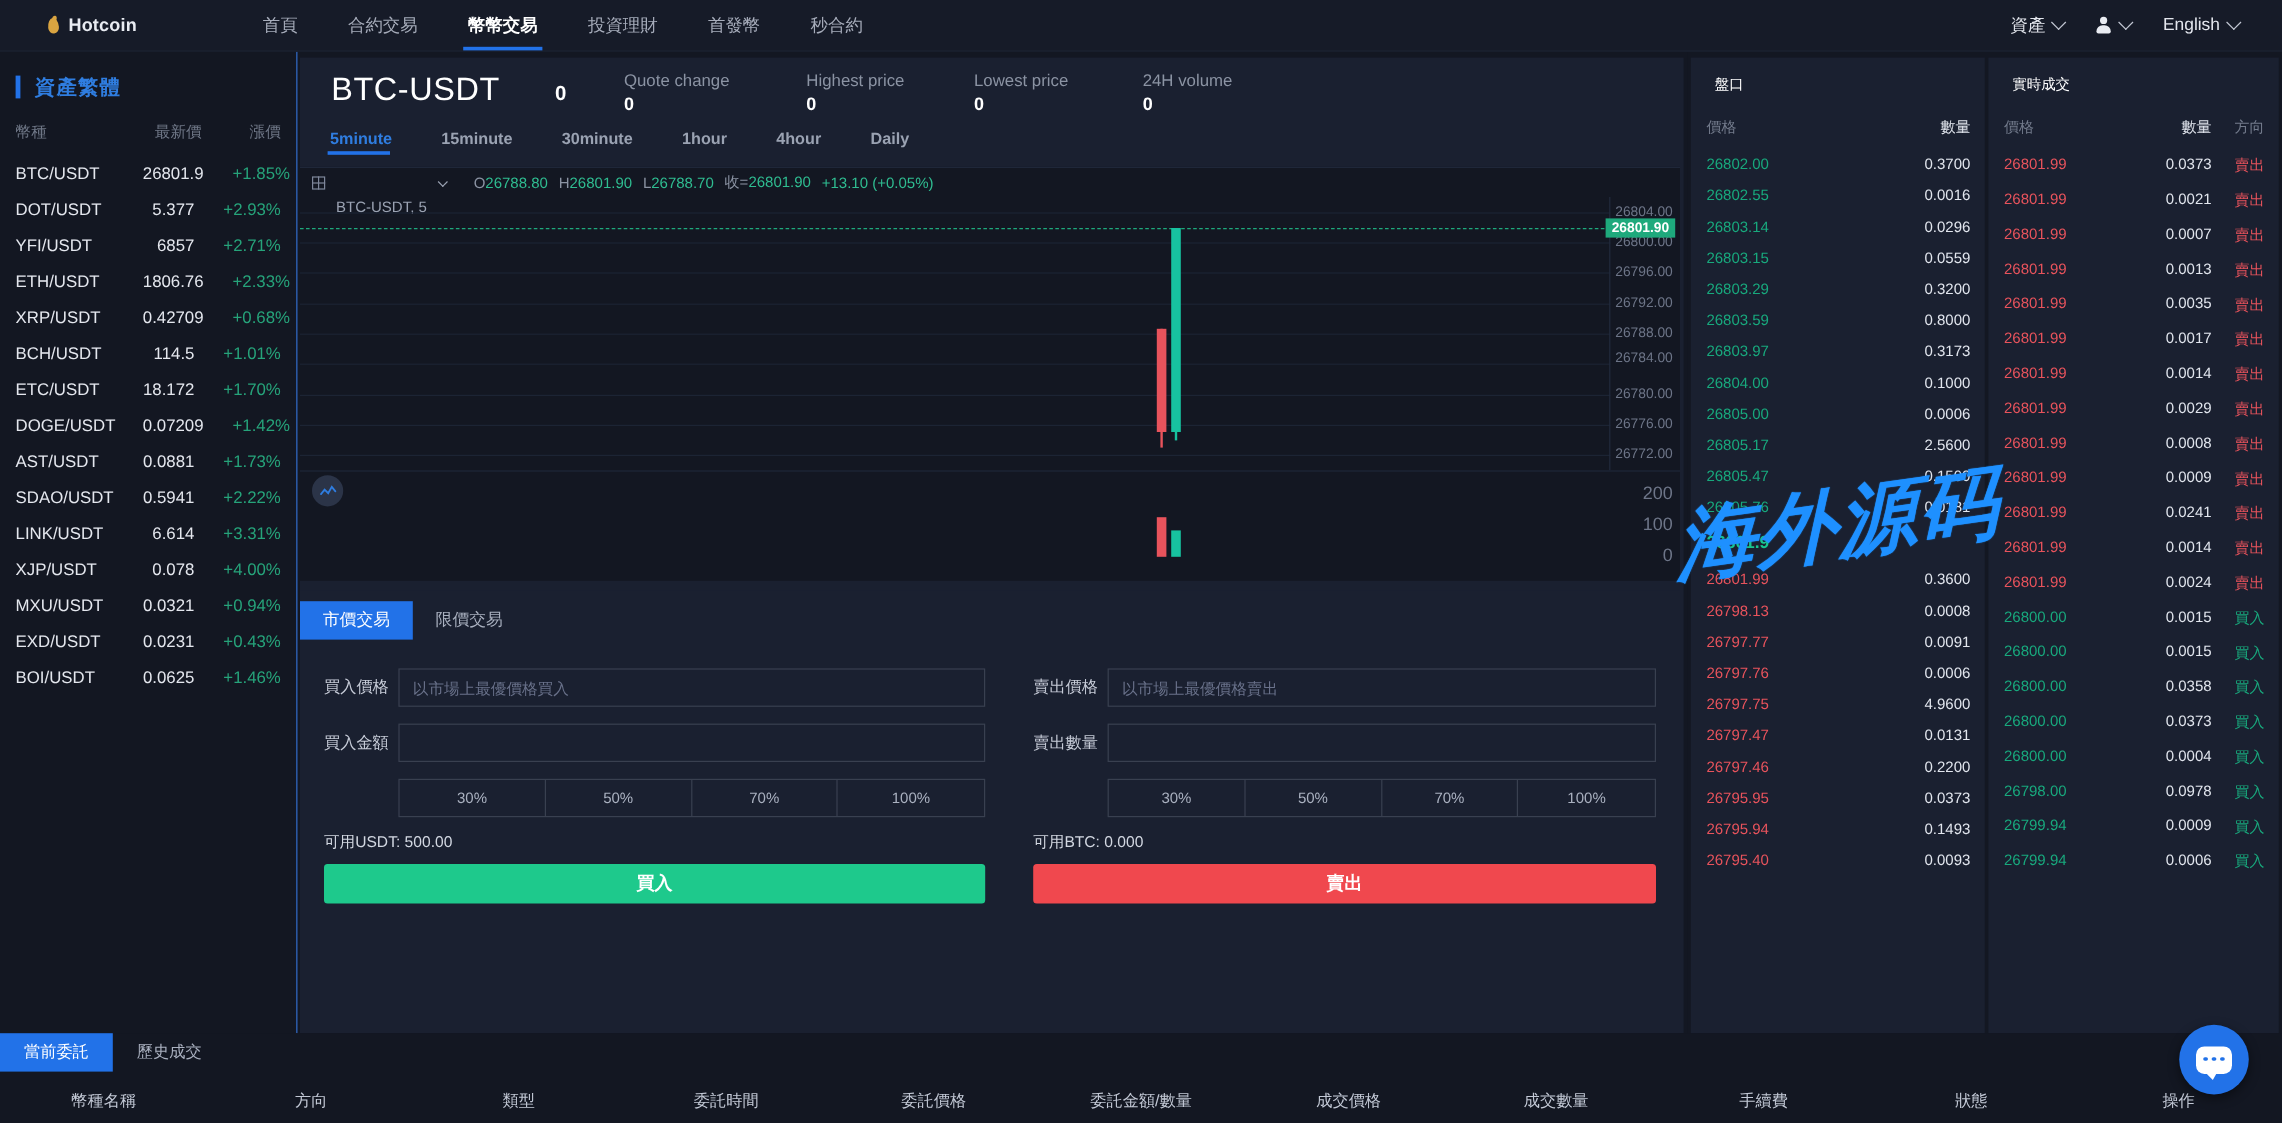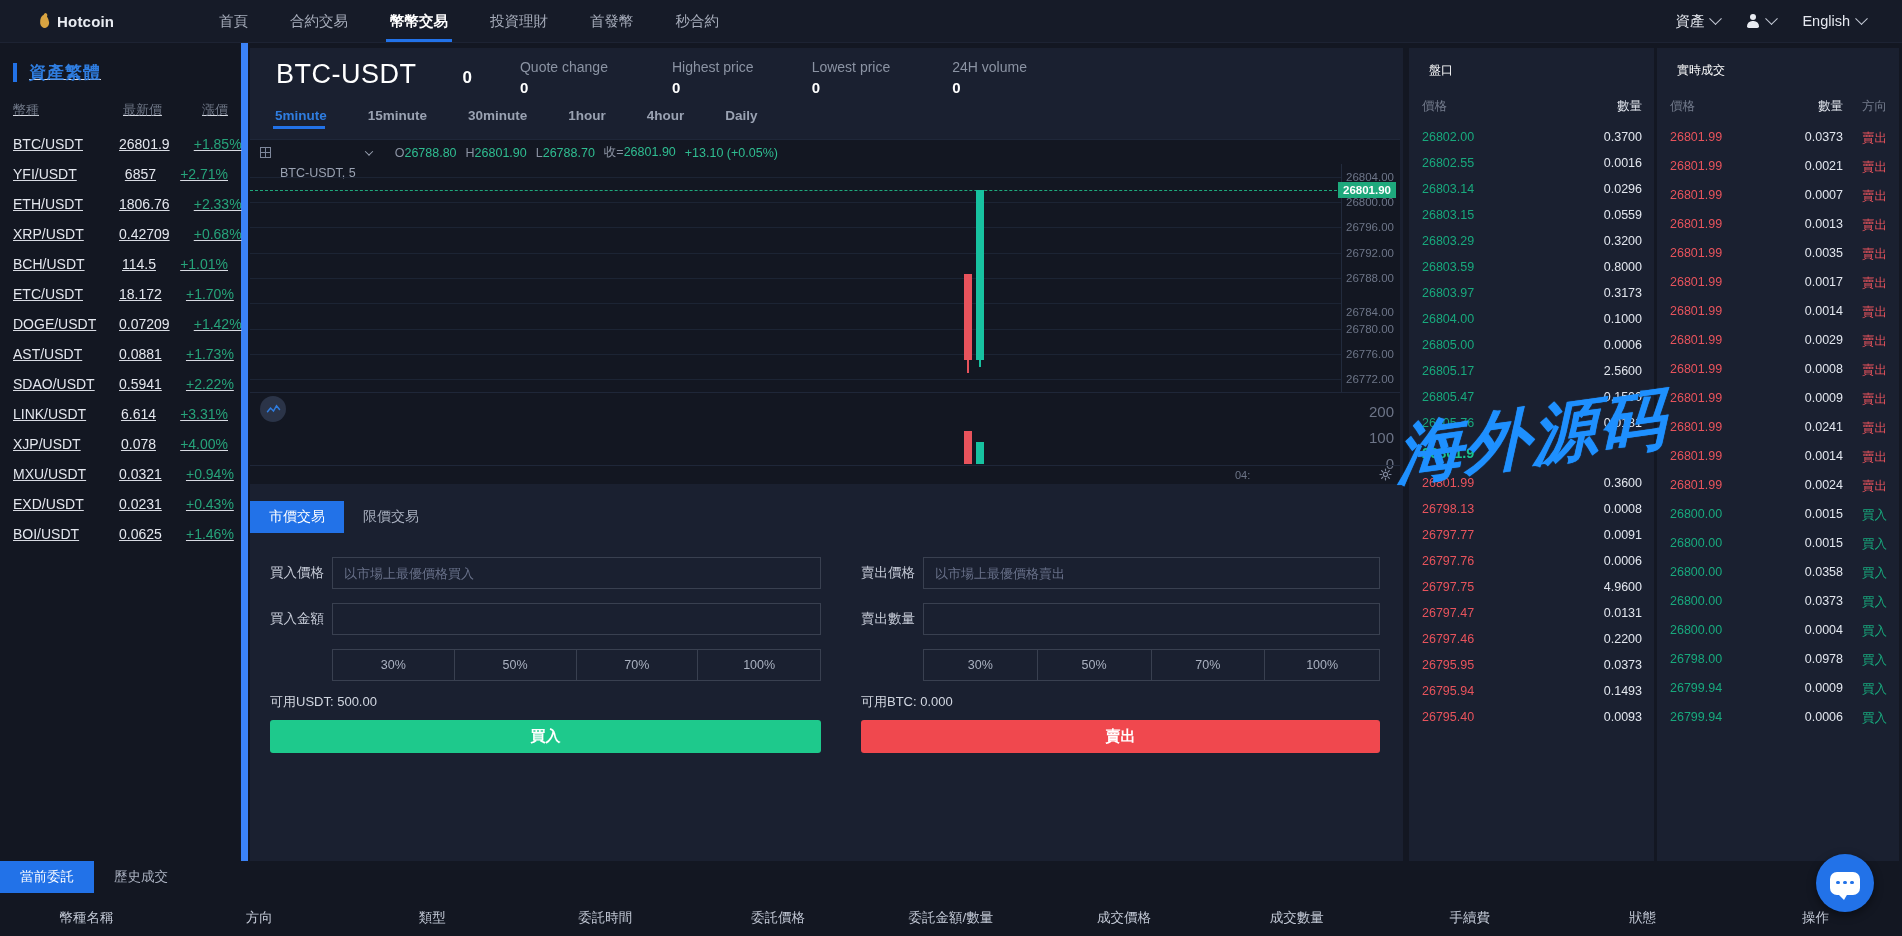--- a/index.html
+++ b/index.html
@@ -46,21 +46,21 @@
   .avatar-ic:before{ content:""; position:absolute; left:4px; top:0; width:6px; height:6px;
     border-radius:50%; background:#e9ecf2; }
   .avatar-ic:after{ content:""; position:absolute; left:1px; top:7px; width:12px; height:7px;
     border-radius:6px 6px 2px 2px; background:#e9ecf2; }
 
   
   .body-row{ display:flex; flex:1 1 auto; min-height:0; }
 
   
   .sidebar{ width:248px; flex:0 0 248px; background:#131722; padding-top:6px;
-            border-right:7px solid #3b82f6;text-decoration:underline; }
+            border-right:1px solid #3b82f6; }
   .side-title{ display:flex; align-items:center; gap:12px; padding:12px 0 14px 13px; }
   .side-bar-mark{ width:4px; height:19px; background:#2272e8; display:block; }
   .side-title-text{ font-size:17px; color:#2f7de0; font-weight:bold; letter-spacing:1px; }
   .coin-head{ display:flex; padding:3px 13px 10px 13px; font-size:13px; color:#6f7787; }
   .c-sym{ flex:0 0 106px; }
   .c-price{ flex:1 1 auto; text-align:right; }
   .c-chg{ flex:0 0 66px; text-align:right; }
   .coin-row{ display:flex; padding:7px 13px; font-size:14px; cursor:pointer; }
   .coin-row .c-sym{ color:#e4e7ee; }
   .coin-row .c-price{ color:#e4e7ee; padding-right:6px; }
@@ -239,20 +239,25 @@
         <span class="c-price">最新價</span>
         <span class="c-chg">漲價</span>
       </div>
       <div id="coin-list">
           <div class="coin-row">
             <span class="c-sym">BTC/USDT</span>
             <span class="c-price">26801.9</span>
             <span class="c-chg">+1.85%</span>
           </div>
           <div class="coin-row">
+            <span class="c-sym">DOT/USDT</span>
+            <span class="c-price">5.377</span>
+            <span class="c-chg">+2.93%</span>
+          </div>
+          <div class="coin-row">
             <span class="c-sym">YFI/USDT</span>
             <span class="c-price">6857</span>
             <span class="c-chg">+2.71%</span>
           </div>
           <div class="coin-row">
             <span class="c-sym">ETH/USDT</span>
             <span class="c-price">1806.76</span>
             <span class="c-chg">+2.33%</span>
           </div>
           <div class="coin-row">
@@ -363,21 +368,21 @@
               <div class="axlabel" style="top: 12.6667px;">26804.00</div>
               <div class="hgrid" style="top: 38px; right: 58px;"></div>
               <div class="axlabel" style="top: 38px;">26800.00</div>
               <div class="hgrid" style="top: 63.3333px; right: 58px;"></div>
               <div class="axlabel" style="top: 63.3333px;">26796.00</div>
               <div class="hgrid" style="top: 88.6667px; right: 58px;"></div>
               <div class="axlabel" style="top: 88.6667px;">26792.00</div>
               <div class="hgrid" style="top: 114px; right: 58px;"></div>
               <div class="axlabel" style="top: 114px;">26788.00</div>
               <div class="hgrid" style="top: 139.333px; right: 58px;"></div>
-              <div class="axlabel" style="top: 148px; text-align: center;">26784.00</div>
+              <div class="axlabel" style="top: 135px; text-align: center;">26784.00</div>
               <div class="hgrid" style="top: 164.667px; right: 58px;"></div>
               <div class="axlabel" style="top: 164.667px;">26780.00</div>
               <div class="hgrid" style="top: 190px; right: 58px;"></div>
               <div class="axlabel" style="top: 190px;">26776.00</div>
               <div class="hgrid" style="top: 215.333px; right: 58px;"></div>
               <div class="axlabel" style="top: 215.333px;">26772.00</div>
               <div class="axline" style="right: 58px;"></div>
               <div class="dashline" style="top: 25.9667px;"></div>
               <div class="lastbadge" style="top: 25.9667px;">26801.90</div>
               <div class="wick red" style="left: 717.2px; top: 109.567px; height: 99.4333px;"></div>
@@ -394,36 +399,20 @@
               <div class="vbar red" style="left: 714px; height: 33px; bottom: 20px;"></div>
               <div class="vbar" style="left: 726px; height: 22px; bottom: 20px;"></div>
             </div>
 
           <div class="chart-fab">
             <svg viewBox="0 0 20 20">
                 <path d="M2 13 L6 8 L10 12 L14 5 L18 10" stroke="#2f7de0" stroke-width="2" fill="none" stroke-linecap="round"></path>
               </svg>
           </div>
 
-          <div class="time-ax">
-            <span class="tlab" style="left:985px">04:</span>
-            <svg class="gear" viewBox="0 0 20 20">
-              <circle cx="10" cy="10" r="3.2" fill="none" stroke="#7e879b" stroke-width="1.8"></circle>
-              <g stroke="#7e879b" stroke-width="1.8" stroke-linecap="round">
-                <line x1="10" y1="1.5" x2="10" y2="4"></line>
-                  <line x1="10" y1="16" x2="10" y2="18.5"></line>
-                <line x1="1.5" y1="10" x2="4" y2="10"></line>
-                  <line x1="16" y1="10" x2="18.5" y2="10"></line>
-                <line x1="4" y1="4" x2="5.8" y2="5.8"></line>
-                  <line x1="14.2" y1="14.2" x2="16" y2="16"></line>
-                <line x1="16" y1="4" x2="14.2" y2="5.8"></line>
-                  <line x1="5.8" y1="14.2" x2="4" y2="16"></line>
-              </g>
-            </svg>
-          </div>
         </div>
 
         <div class="tradebox">
           <div class="tt-tabs" id="tt-tabs">
               <div class="tt active">市價交易</div>
               <div class="tt">限價交易</div>
             </div>
           <div class="forms">
 
             <div class="form-col">

